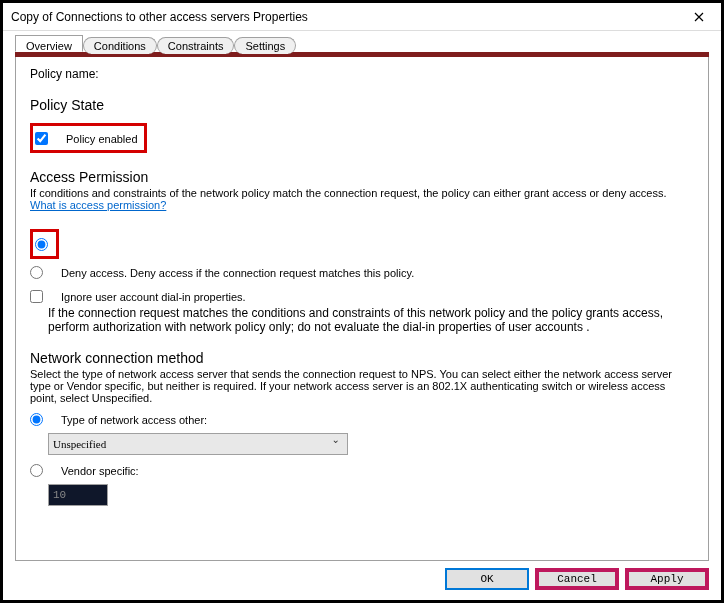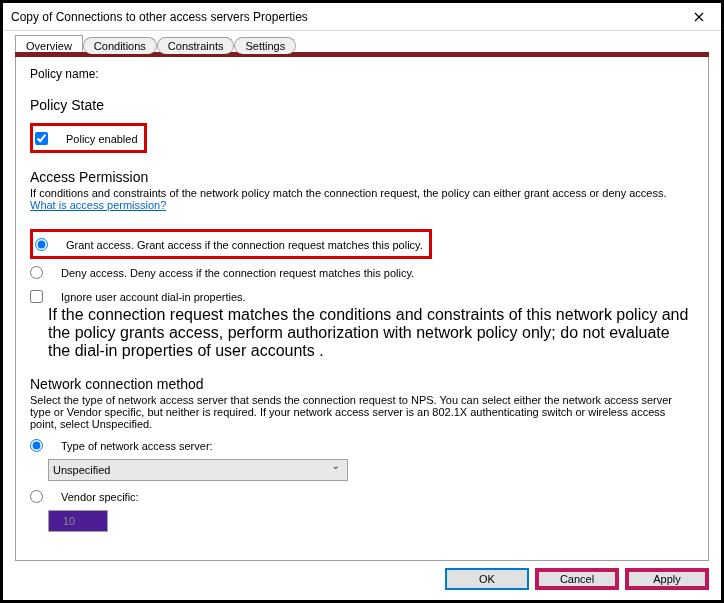--- a/index.html
+++ b/index.html
@@ -120,31 +120,31 @@
     font-size: 11px;
     margin: 3px 0;
   }
   .checkbox-row input, .radio-row input { margin: 1px 2px 0 0; }
   .hl-box {
     border: 3px solid #d40000;
     padding: 2px 6px 2px 2px;
     display: inline-flex;
   }
   .small-desc {
-    font-size: 16px;
+    font-size: 12px;
     color: #000;
     margin-left: 18px;
     margin-top: 2px;
   }
   .select {
     width: 300px;
     height: 22px;
     border: 1px solid #a0a0a0;
     background: #e8e8e8;
-    font-family: Liberation Sans, sans-serif;
+    font-family: Liberation Serif, serif;
     font-size: 11px;
     padding: 2px 4px;
     margin-left: 18px;
     margin-top: 4px;
     appearance: none;
     position: relative;
   }
   .select-wrap { position: relative; display: inline-block; }
   .select-wrap::after {
     content: "⌄";
@@ -152,33 +152,34 @@
     right: 8px;
     top: 5px;
     font-size: 10px;
     pointer-events: none;
     color: #333;
   }
   .spinner {
     width: 60px;
     height: 22px;
     border: 1px solid #a0a0a0;
-    background: #4c1d95;
-    font-family: Liberation Sans, sans-serif;
-    font-size: 11px;
-    padding: 2px 14px;
+    background: #0f172a;
+    font-family: Liberation Mono, monospace;
+    font-size: 11px;
+    padding: 2px 4px;
     margin-left: 18px;
     margin-top: 4px;
     color: #888;
   }
   .footer {
     display: flex;
     justify-content: flex-end;
     gap: 6px;
     padding: 6px 12px 10px 0;
+    font-family: Liberation Mono, monospace;
   }
   .btn {
     width: 84px;
     height: 22px;
     border: 4px solid #be185d;
     background: #e1e1e1;
     font-family: inherit;
     font-size: 11px;
     cursor: default;
   }
@@ -231,21 +232,20 @@
         <div class="group-title">Access Permission</div>
         <div class="group-desc">
           <span>If conditions and constraints of the network policy match the connection request, the policy can either grant access or deny access. </span>
           <span class="link">What is access permission?</span>
         </div>
 
         <div style="margin-top:18px">
           <span class="hl-box">
             <label class="radio-row">
               <input type="radio" name="access" checked="" style="">
-              <span>Grant access. Grant access if the connection request matches this policy.</span>
             </label>
           </span>
         </div>
 
         <label class="radio-row" style="margin-top:6px">
           <input type="radio" name="access" style="">
           <span>Deny access. Deny access if the connection request matches this policy.</span>
         </label>
 
         <label class="checkbox-row" style="margin-top:10px">
@@ -254,21 +254,21 @@
         </label>
         <div class="small-desc">If the connection request matches the conditions and constraints of this network policy and the policy grants access, perform authorization with network policy only; do not evaluate the dial-in properties of user accounts .</div>
       </div>
 
       <div class="group">
         <div class="group-title">Network connection method</div>
         <div class="group-desc">Select the type of network access server that sends the connection request to NPS. You can select either the network access server type or Vendor specific, but neither is required.  If your network access server is an 802.1X authenticating switch or wireless access point, select Unspecified.</div>
 
         <label class="radio-row" style="margin-top:8px">
           <input type="radio" name="ncm" checked="" style="">
-          <span>Type of network access server:</span>
+          <span>Type of network access other:</span>
         </label>
         <div class="select-wrap">
           <select class="select">
             <option>Unspecified</option>
           </select>
         </div>
 
         <label class="radio-row" style="margin-top:8px">
           <input type="radio" name="ncm" style="">
           <span>Vendor specific:</span>

